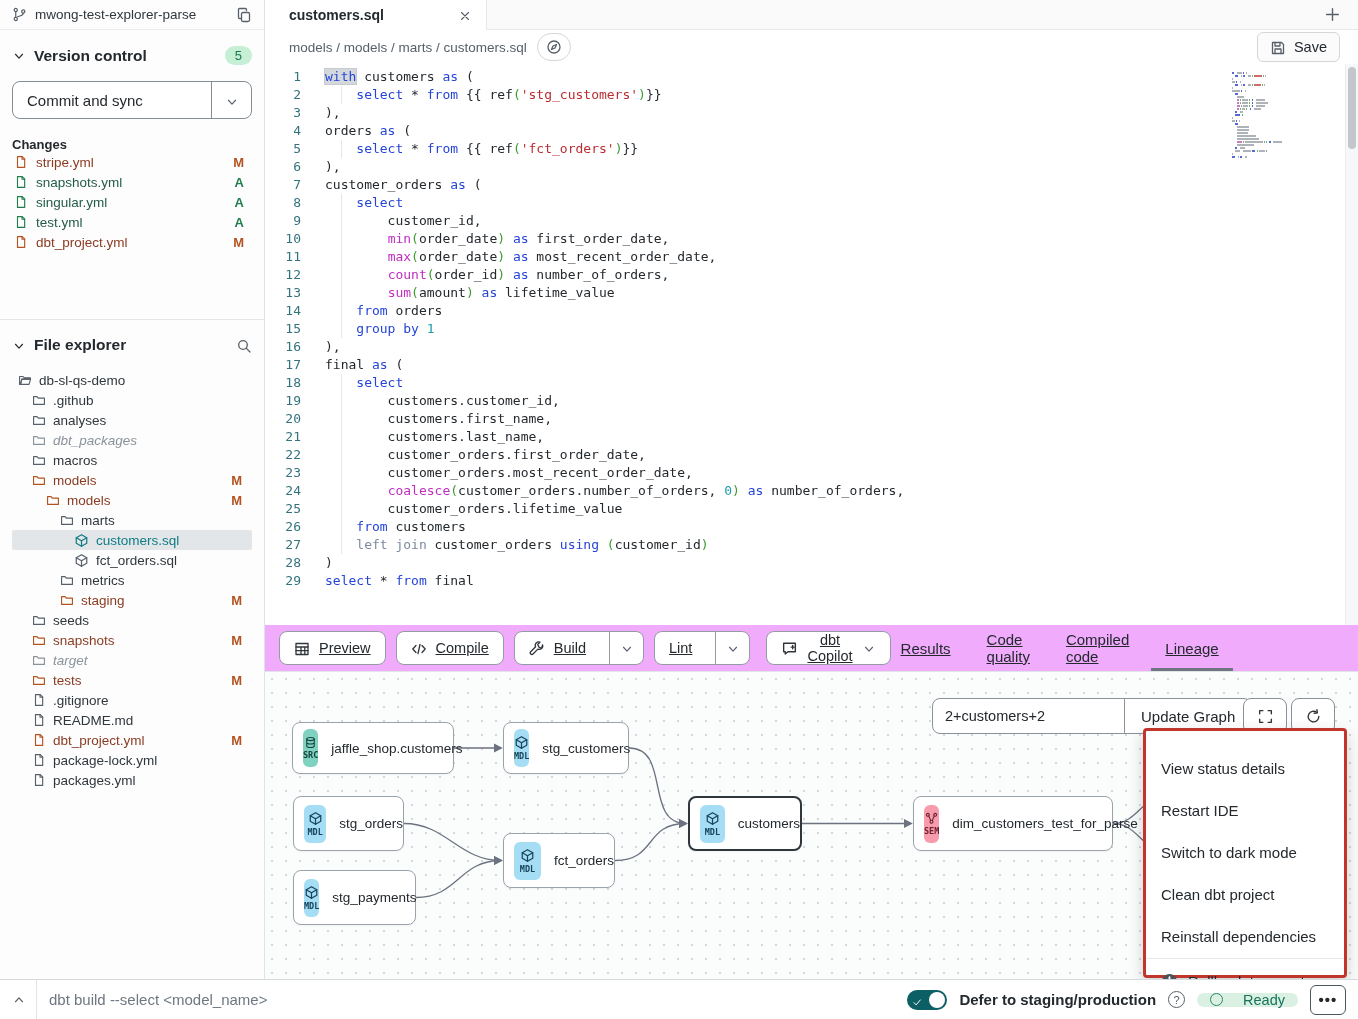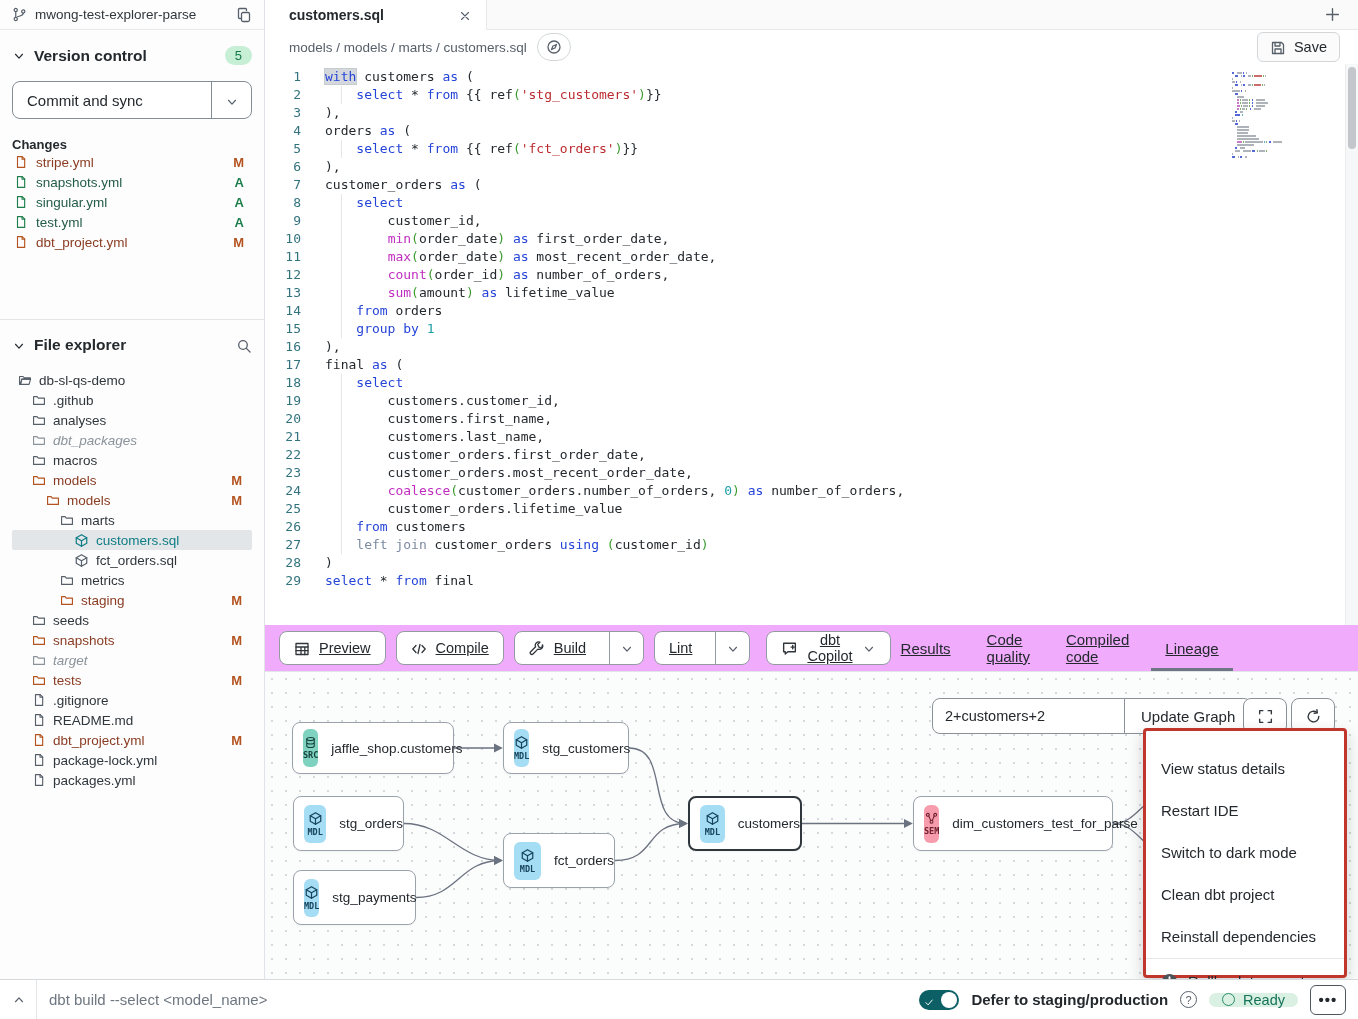--- a/index.html
+++ b/index.html
@@ -90,21 +90,21 @@
   
   .statusbar { position:absolute; left:0; right:0; bottom:0; height:40px; border-top:1px solid #d6dadd; background:#fff; display:flex; align-items:center; padding:0 12px; }
   .sb-div { width:1px; height:40px; background:#e2e5e8; margin-left:10px; }
   .cmd { margin-left:12px; color:#6e7781; font-size:15px; }
   .sb-right { margin-left:auto; display:flex; align-items:center; gap:12px; }
   .toggle { width:40px; height:20px; border-radius:10px; background:#0d5f66; position:relative; cursor:pointer; }
   .toggle .knob { position:absolute; right:2px; top:2px; width:16px; height:16px; background:#fff; border-radius:50%; }
   .toggle .ck { position:absolute; left:5px; top:4px; }
   .defer-lbl { font-size:15px; font-weight:bold; color:#24292e; }
   .help { width:17px; height:17px; border:1.4px solid #57606a; border-radius:50%; display:flex; align-items:center; justify-content:center; font-size:11px; color:#57606a; cursor:pointer; }
-  .ready { background:#d9f0e2; border-radius:14px; height:14px; padding:0 13px; display:flex; align-items:center; gap:8px; color:#15735a; font-size:14.5px; }
+  .ready { background:#d9f0e2; border-radius:14px; height:14px; padding:0 13px; display:flex; align-items:center; gap:20px; color:#15735a; font-size:14.5px; }
   .ready .rc { width:13px; height:13px; border:1.6px solid #2a8a6b; border-radius:50%; }
   .dots-btn { width:36px; height:30px; border:1px solid #4d565e; border-radius:6px; background:#fff; display:flex; align-items:center; justify-content:center; font-size:15px; font-weight:bold; letter-spacing:1px; color:#24292e; cursor:pointer; }
 </style>
 </head>
 <body>
 
 <div class="app">
 
   <aside class="sidebar">
     <div class="branch-row">

